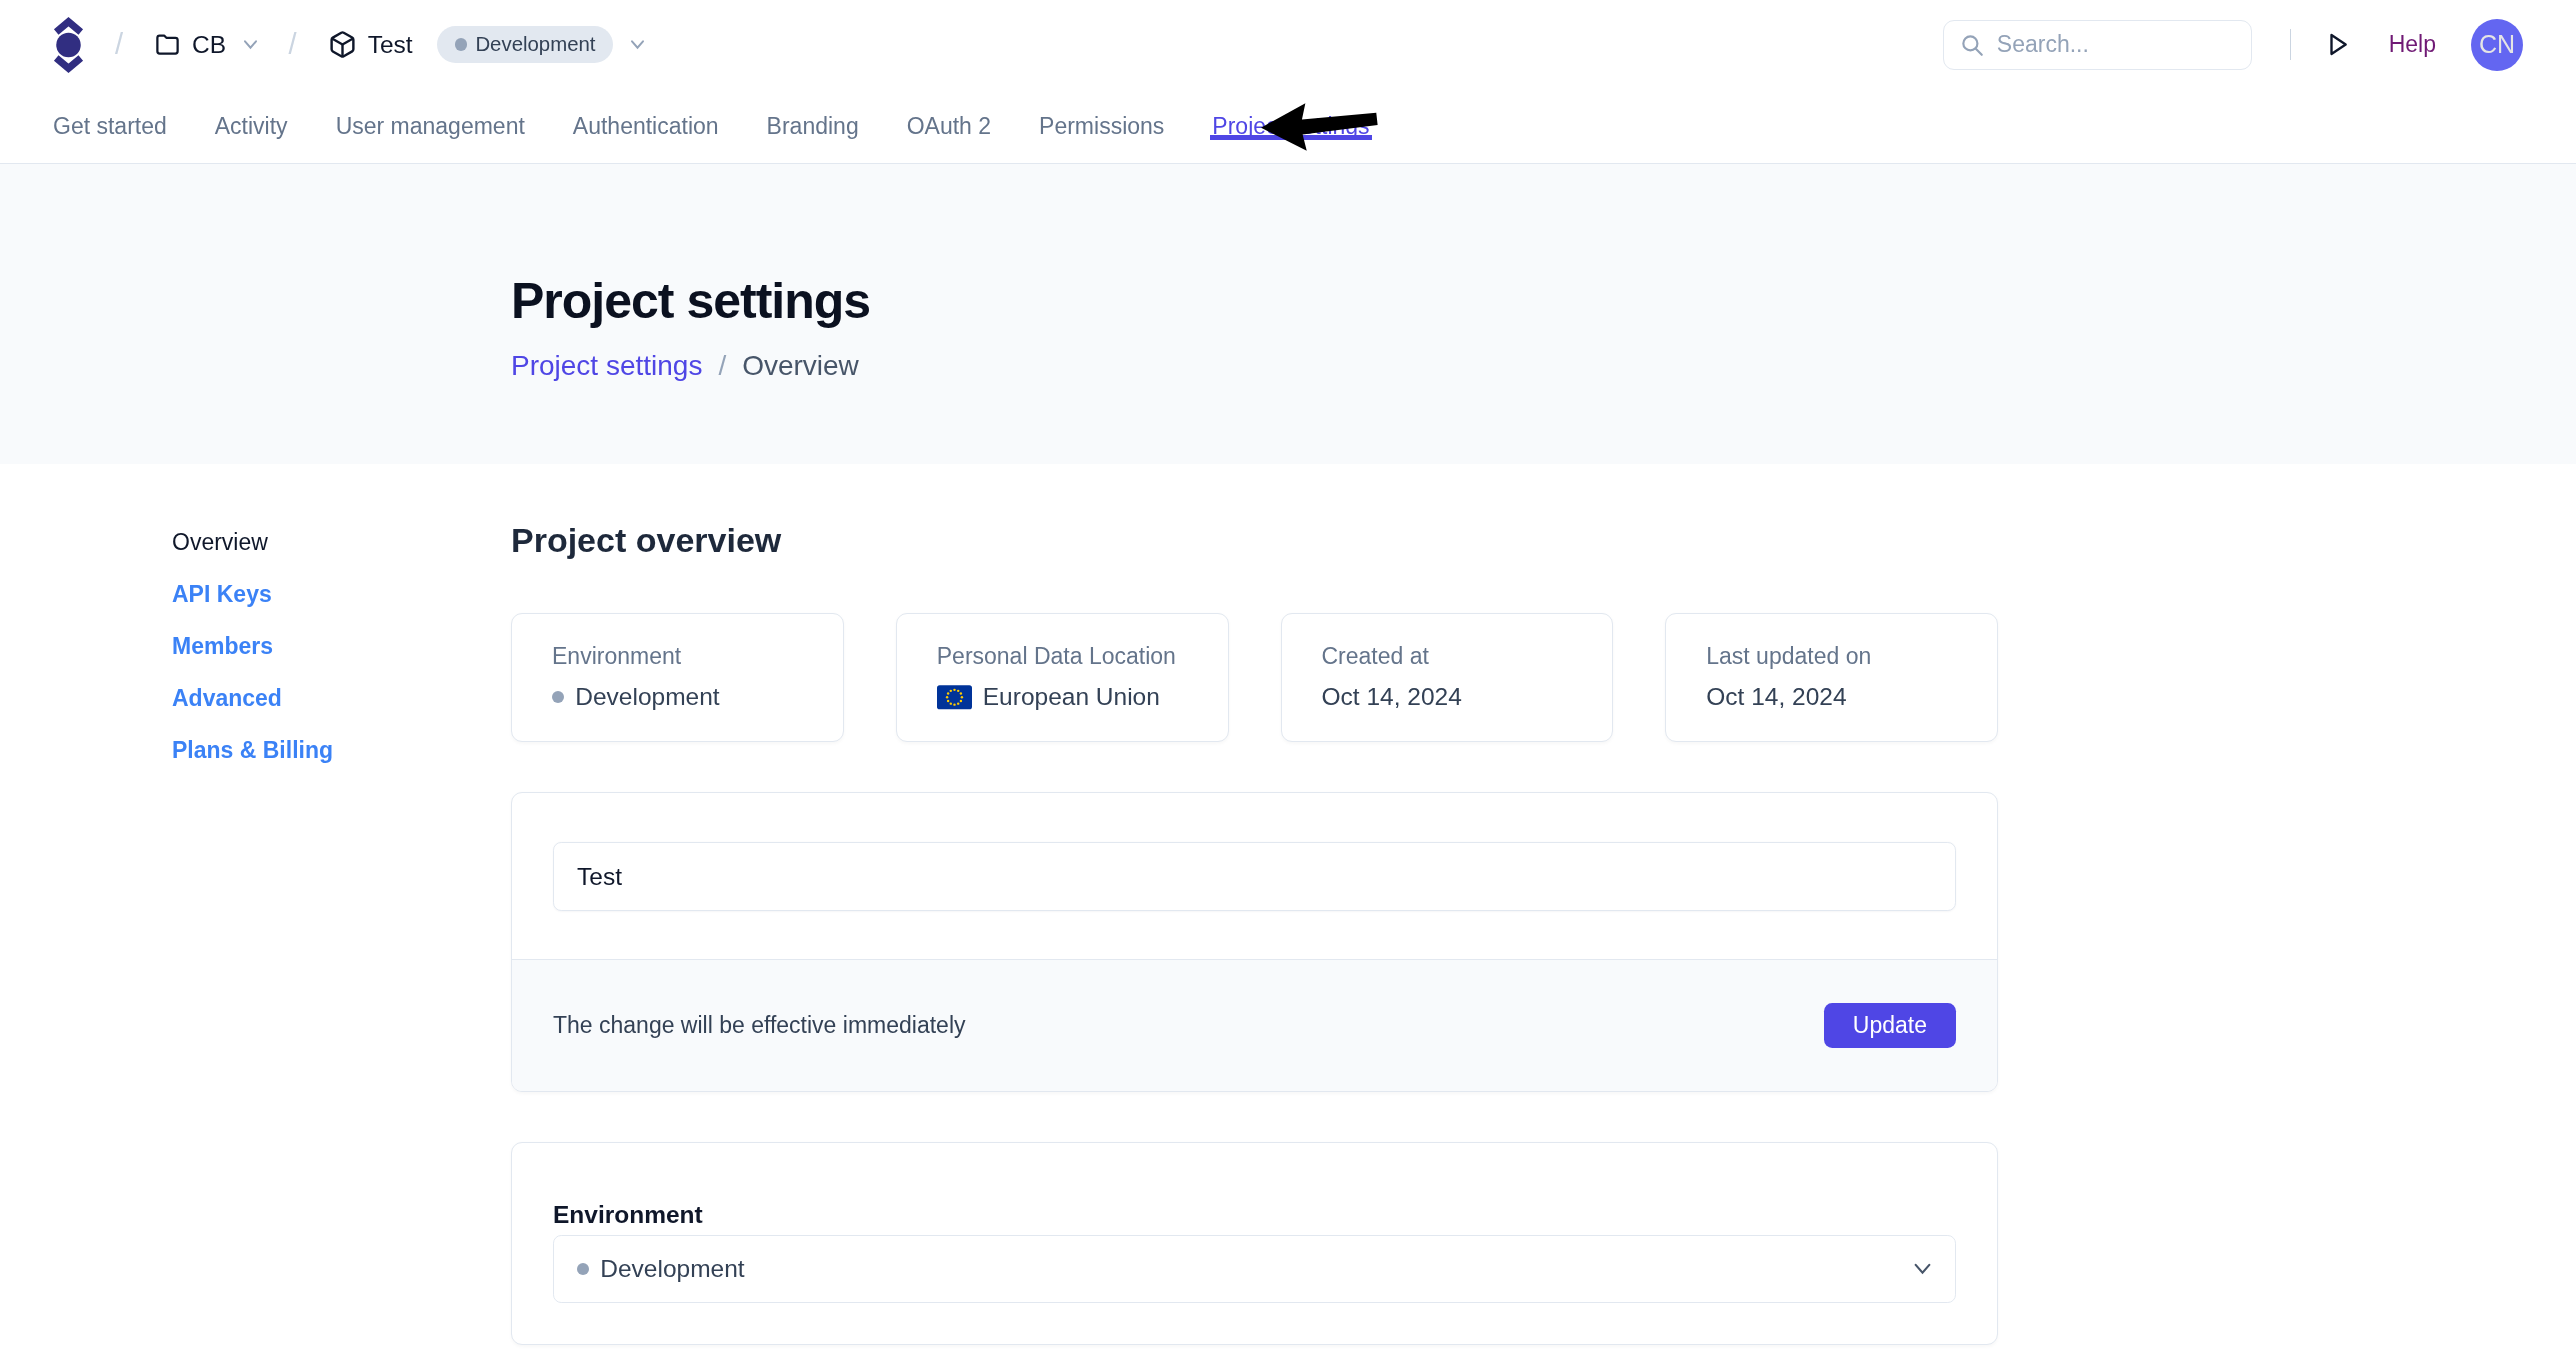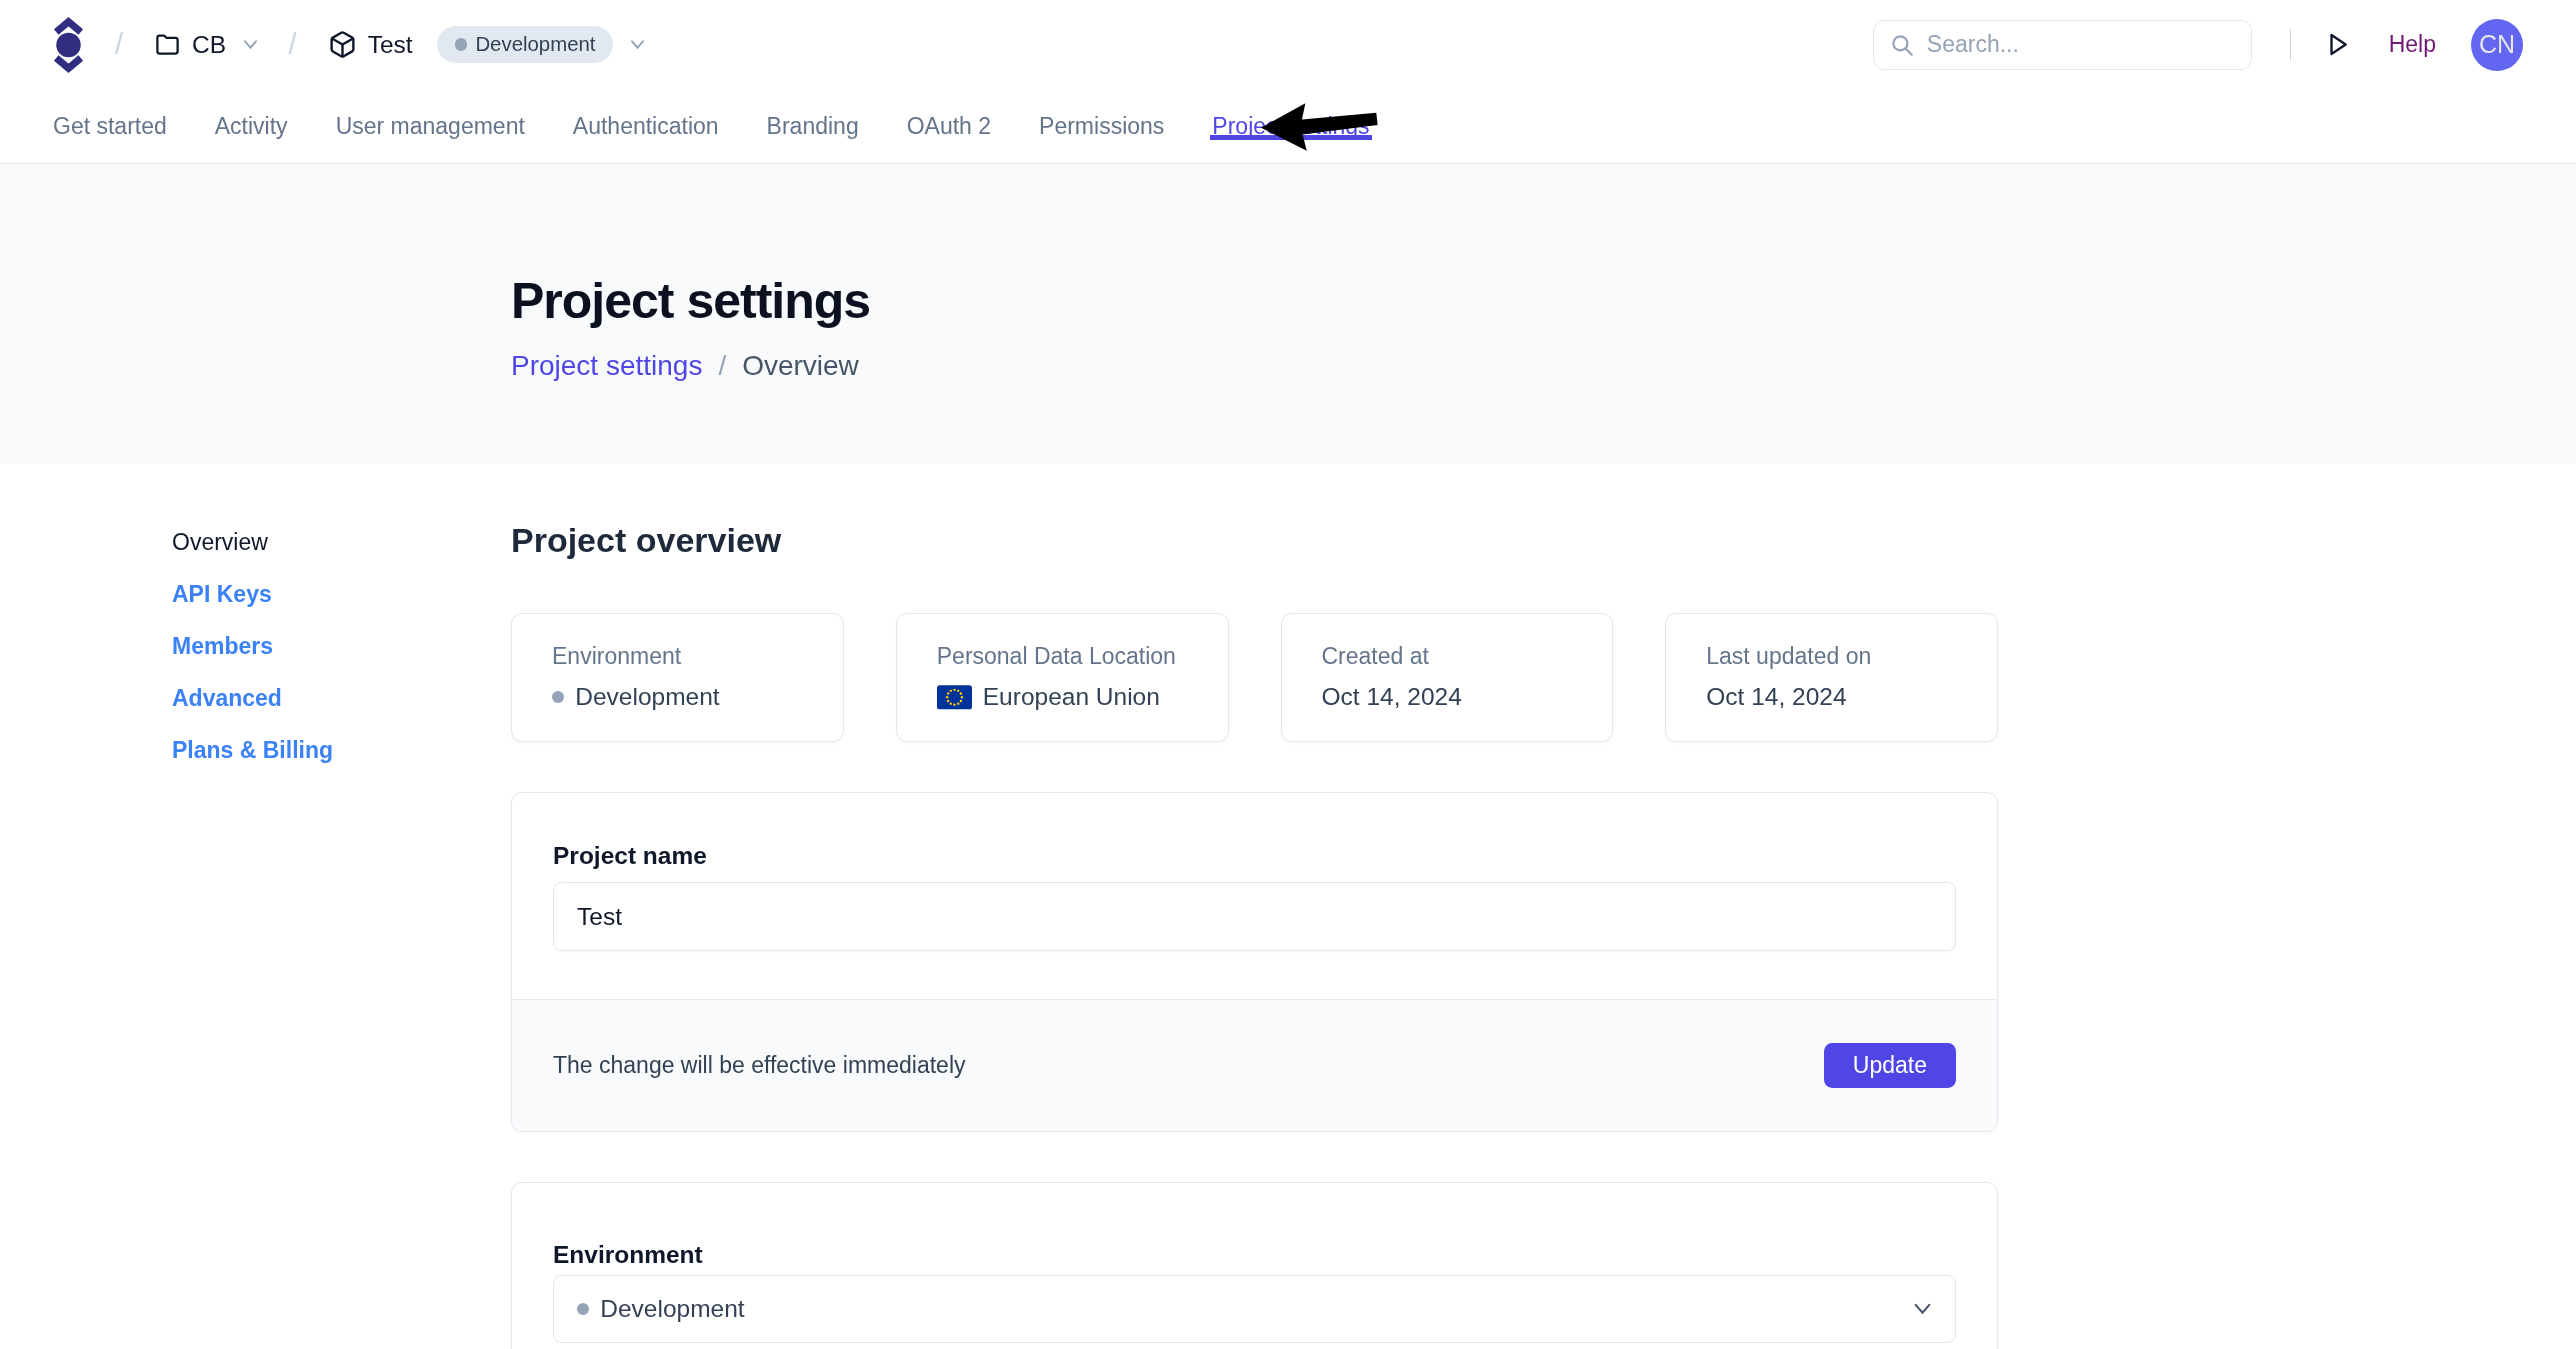--- a/index.html
+++ b/index.html
@@ -11,21 +11,21 @@
   .logo-svg { color:var(--logo_navy); display:block; }
   .crumb-sep { color:#cbd5e1; font-size:29px; font-weight:300; margin:0 31px; }
   .crumb { display:flex; align-items:center; gap:11px; cursor:pointer; background:none; border:none;
            font-family:inherit; font-size:24.5px; color:#0f172a; }
   .crumb svg.glyph { color:#0f172a; }
   .chev { color:#94a3b8; margin-left:5.5px; }
   .env-badge { display:inline-flex; align-items:center; gap:8.2px; background:#e2e8f0; border-radius:681px;
                padding:6.8px 17.7px; font-size:20.4px; color:#334155; margin-left:13.6px; }
   .dot { width:12.3px; height:12.3px; border-radius:50%; background:var(--dot_gray); display:inline-block; }
   .search-wrap { margin-left:auto; position:relative; }
-  .search-input { width:379px; height:50px; border:1.4px solid #e2e8f0; border-radius:11px; font-size:23px;
+  .search-input { width:309px; height:50px; border:1.4px solid #e2e8f0; border-radius:11px; font-size:23px;
                   padding:0 16.4px 0 53px; color:#0f172a; outline:none; font-family:inherit; background:#fff; }
   .search-input::placeholder { color:#94a3b8; }
   .search-icon { position:absolute; left:16.4px; top:12.3px; color:#94a3b8; }
   .vdivider { width:1.4px; height:31px; background:#cbd5e1; margin:0 35px 0 38px; }
   .play-btn { background:none; border:none; cursor:pointer; display:flex; align-items:center; color:#0f172a; }
   .help-link { font-size:23px; color:#701a75; margin-left:38px; cursor:pointer; text-decoration:none; }
   .avatar { width:52px; height:52px; border-radius:50%; background:var(--avatar_bg); color:#e5e5e5; font-size:25px;
             display:flex; align-items:center; justify-content:center; margin-left:35px; cursor:pointer; }
 
   
@@ -223,21 +223,20 @@
       <div class="info-card">
         <div class="label">Last updated on</div>
         <div class="value">
             <span>Oct 14, 2024</span>
           </div>
       </div>
     </div>
 
     <div class="panel">
       <div class="panel-body">
-        <label class="field-label">Project name</label>
         <input class="text-input" type="text" value="Test" style="">
       </div>
       <div class="panel-footer">
         <span class="footer-note">The change will be effective immediately</span>
         <button class="btn-primary">Update</button>
       </div>
     </div>
 
     <div class="panel env-panel">
       <div class="panel-body">

